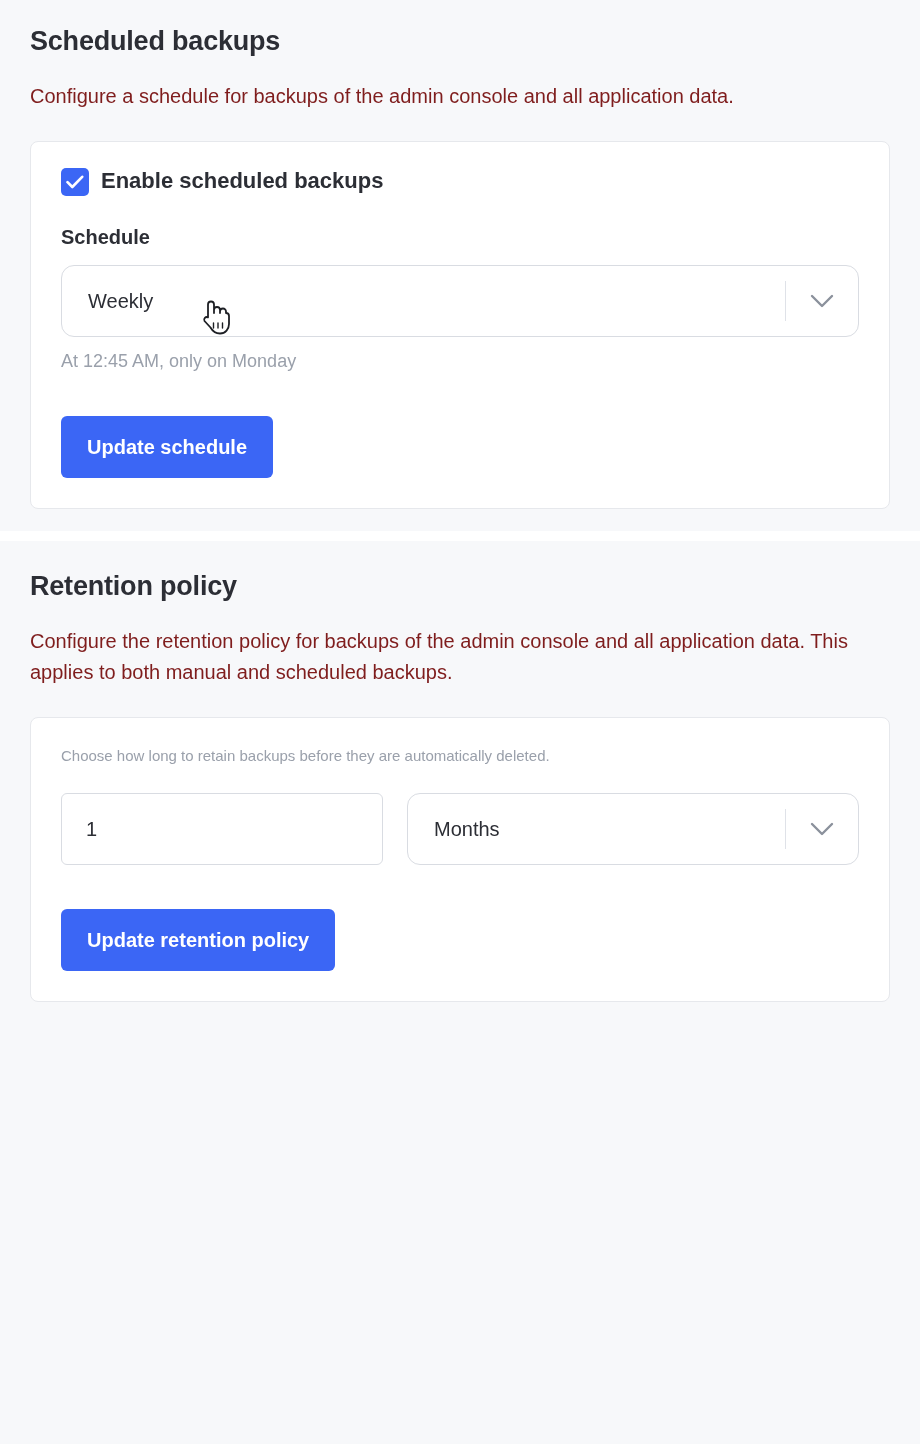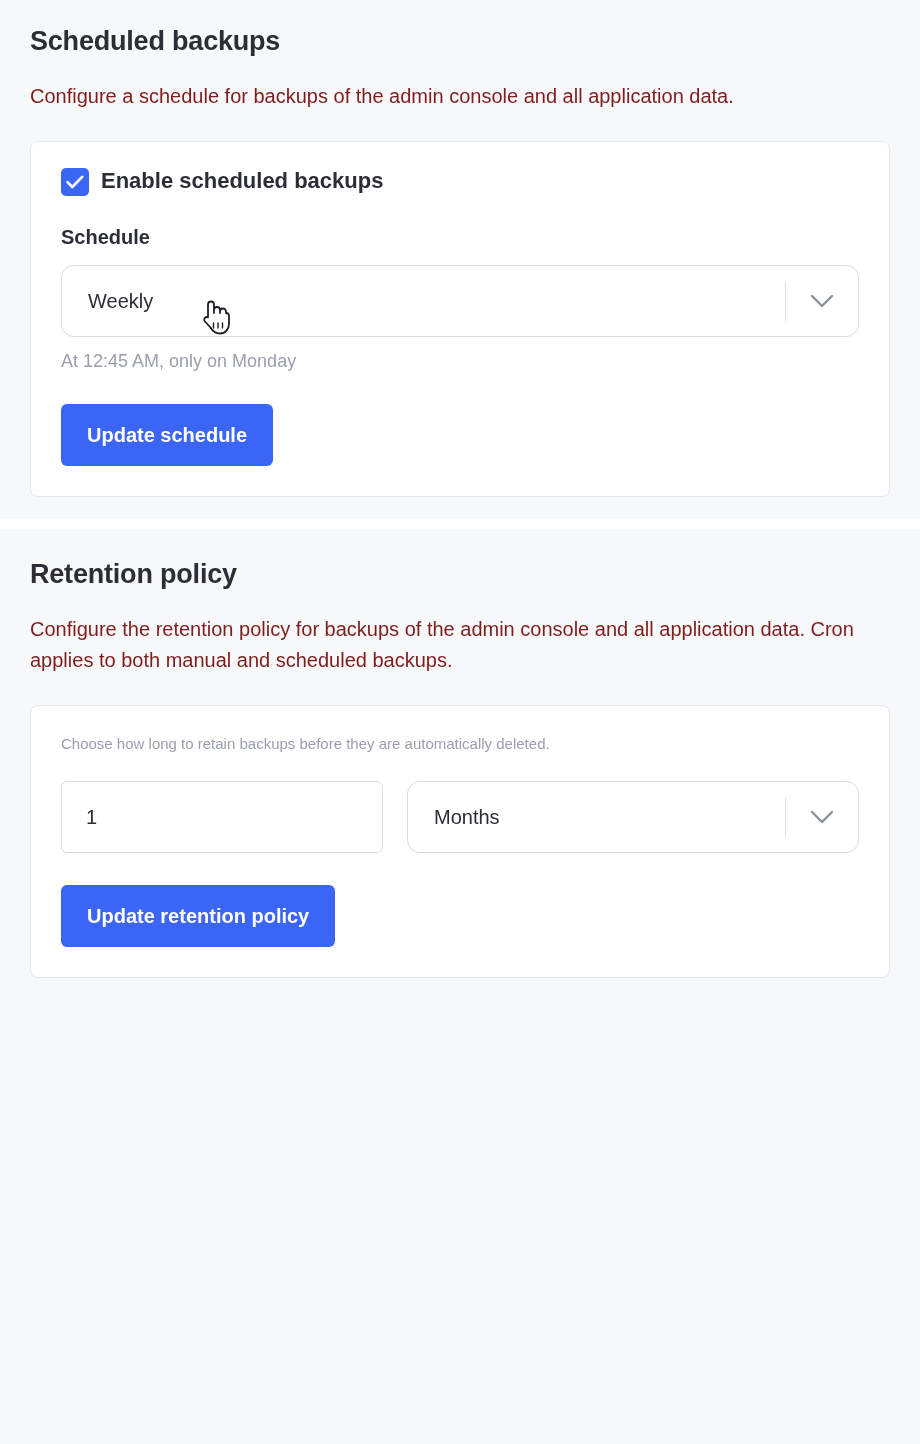--- a/index.html
+++ b/index.html
@@ -134,21 +134,21 @@
     width: 100%;
     font-family: "Liberation Sans", sans-serif;
   }
   .hint {
     font-size: 18px;
     color: #9aa0ab;
     margin-top: 14px;
     margin-bottom: 0;
   }
   .btn {
-    margin-top: 32px;
+    margin-top: 44px;
     background: #3b66f5;
     color: #ffffff;
     border: none;
     border-radius: 6px;
     font-size: 20px;
     font-weight: bold;
     font-family: "Liberation Sans", sans-serif;
     padding: 0 26px;
     height: 62px;
     cursor: pointer;
@@ -220,21 +220,21 @@
       </div>
 
       <button class="btn">Update schedule</button>
     </div>
   </div>
 
   <div class="divider-gap"></div>
 
   <div class="section section-retention">
     <h2 class="title">Retention policy</h2>
-    <p class="desc">Configure the retention policy for backups of the admin console and all application data. Cron applies to both manual and scheduled backups.</p>
+    <p class="desc">Configure the retention policy for backups of the admin console and all application data. This applies to both manual and scheduled backups.</p>
 
     <div class="card">
       <p class="card-text">Choose how long to retain backups before they are automatically deleted.</p>
 
       <div class="retention-row">
         <div class="retention-num">
           <input class="textinput" type="text" value="1" style="">
         </div>
         <div class="retention-unit">
           <div class="select">

